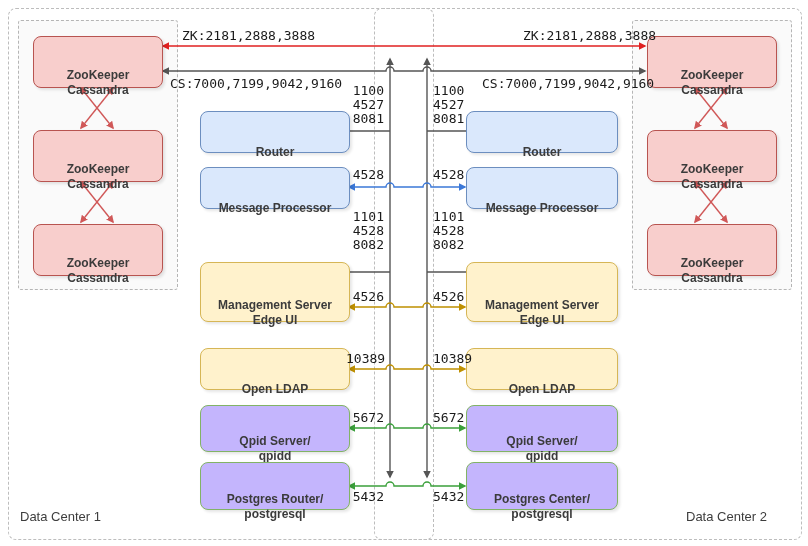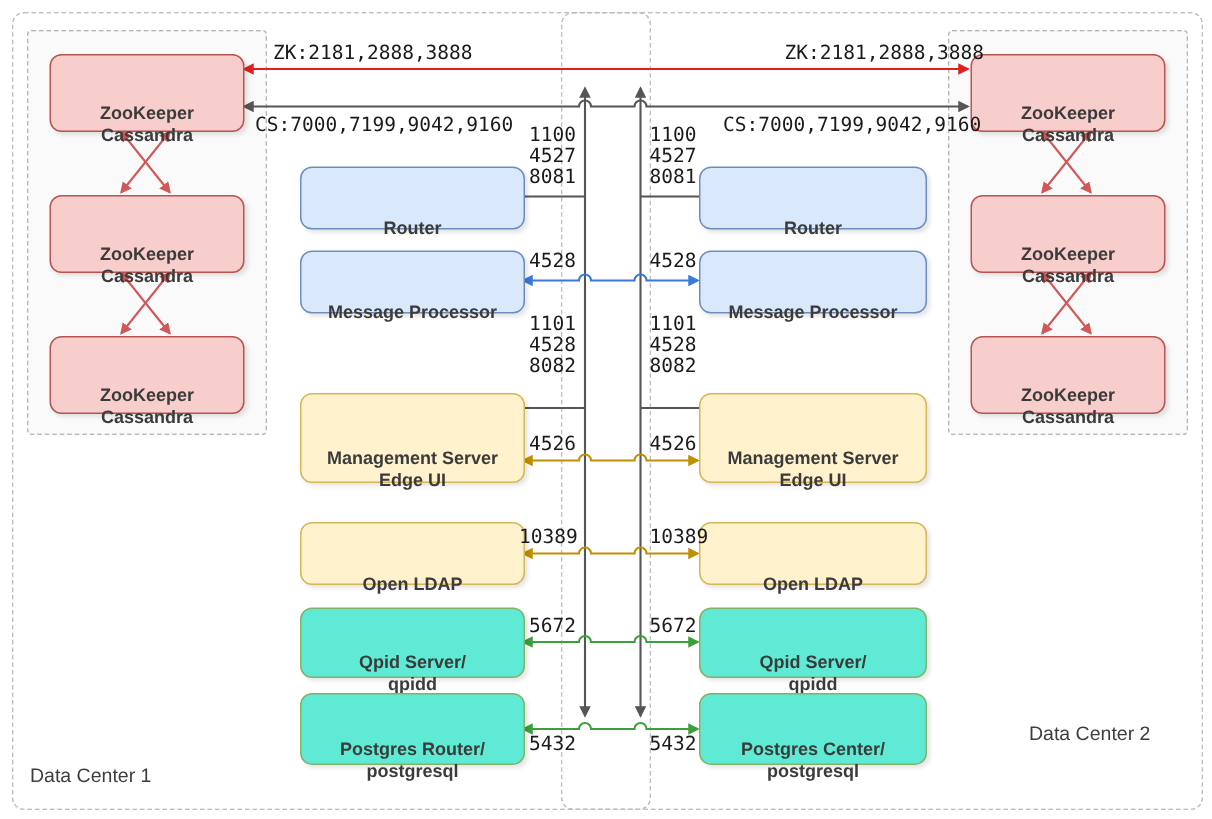--- a/index.html
+++ b/index.html
@@ -8,21 +8,21 @@
          font-family:"Liberation Sans","DejaVu Sans",sans-serif;overflow:hidden;}
   .region{position:absolute;border:1px dashed #bdbdbd;border-radius:8px;z-index:0;}
   .cluster{position:absolute;border:1px dashed #b5b5b5;border-radius:3px;background:#fafafa;z-index:1;}
   svg.wires{position:absolute;left:0;top:0;z-index:2;pointer-events:none;}
   .box{position:absolute;display:flex;align-items:center;justify-content:center;text-align:center;
        border-radius:8px;border:1px solid #999;z-index:3;box-shadow:2px 2px 3px rgba(0,0,0,.10);}
   .box .lbl{font-size:12px;font-weight:bold;color:#3b3b3b;line-height:15px;white-space:pre-line;margin-top:41px;}
   .pink{background:#f8cecc;border-color:#b85450;}
   .blue{background:#dae8fc;border-color:#6c8ebf;}
   .yellow{background:#fff2cc;border-color:#d6b656;}
-  .green{background:#5eead4;border-color:#82b366;}
+  .green{background:#c4b5fd;border-color:#82b366;}
   .port{position:absolute;z-index:4;font-family:"DejaVu Sans Mono","Liberation Mono",monospace;
         font-size:13px;font-weight:normal;color:#1a1a1a;line-height:14px;white-space:pre-line;}
   .port.r{text-align:right;}
   .dc-label{position:absolute;z-index:4;font-size:13px;font-weight:normal;color:#3d3d3d;margin-top:16px;}
 </style>
 </head>
 <body>
 
 <div class="stage">
 
@@ -180,15 +180,15 @@
   <span class="port r" style="left:346px;top:352px;width:38px;">10389</span>
   <span class="port" style="left:433px;top:352px;">10389</span>
 
   <span class="port r" style="left:346px;top:411px;width:38px;">5672</span>
   <span class="port" style="left:433px;top:411px;">5672</span>
 
   <span class="port r" style="left:346px;top:490px;width:38px;">5432</span>
   <span class="port" style="left:433px;top:490px;">5432</span>
 
   <span class="dc-label" style="left:20px;top:493px;">Data Center 1</span>
-  <span class="dc-label" style="left:686px;top:465px;">Data Center 2</span>
+  <span class="dc-label" style="left:686px;top:493px;">Data Center 2</span>
 
 </div>
 
 </body></html>

